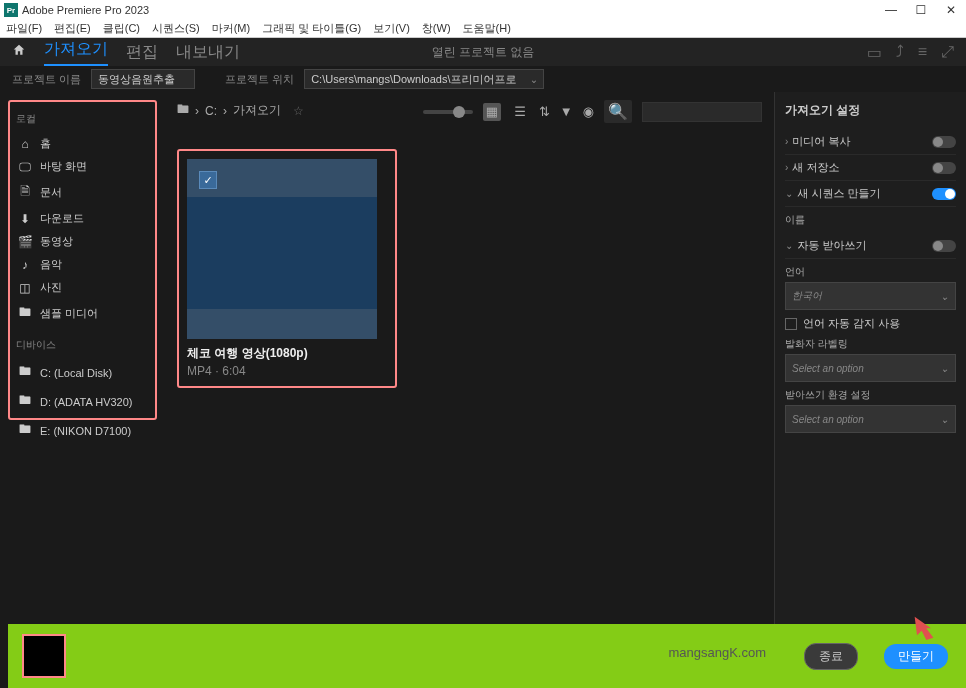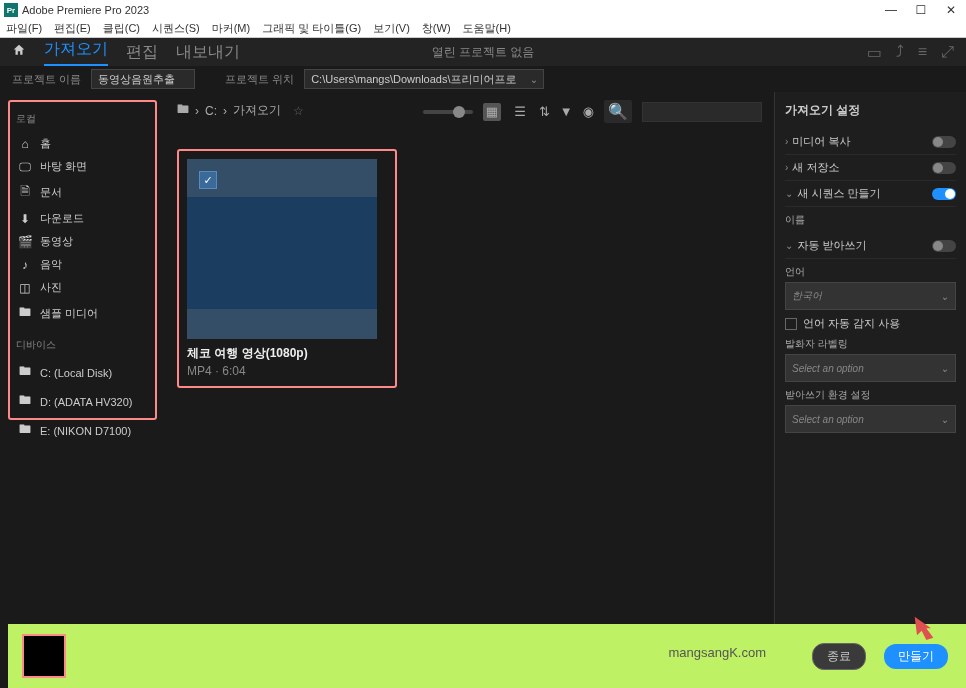--- a/index.html
+++ b/index.html
@@ -61,24 +61,24 @@
 .toggle .knob { width:10px; height:10px; background:#888; border-radius:50%; position:absolute; top:1px; left:1px; }
 .toggle.on { background:#1e90ff; }
 .toggle.on .knob { background:#fff; left:13px; }
 .rp-sub { margin:6px 0; }
 .rp-sublbl { font-size:10px; color:#aaa; margin-bottom:3px; }
 .rp-input { width:100%; background:#2a2a2a; border:1px solid #444; color:#ccc; font-size:11px; padding:3px 6px; height:22px; }
 .rp-select { width:100%; background:#333; border:1px solid #444; color:#888; font-size:10px; padding:3px 6px; height:28px; font-style:italic; position:relative; display:flex; align-items:center; justify-content:space-between; }
 .rp-check { display:flex; align-items:center; gap:6px; margin:2px 0; }
 .rp-check .box { width:12px; height:12px; border:1px solid #666; }
 
-.footer { position:absolute; bottom:0; left:8px; right:0; height:64px; background:#bef264; display:flex; align-items:center; padding:0 14px; }
+.footer { position:absolute; bottom:0; left:8px; right:0; height:64px; background:#84cc16; display:flex; align-items:center; padding:0 14px; }
 .foot-thumb { border:2px solid #f88; width:44px; height:44px; background:#000; }
 .watermark { position:absolute; right:200px; bottom:28px; color:#555; font-size:13px; }
-.btns { position:absolute; right:18px; bottom:18px; display:flex; gap:18px; align-items:center; }
+.btns { position:absolute; right:18px; bottom:18px; display:flex; gap:26px; align-items:center; }
 .btn { padding:4px 14px; border-radius:12px; font-size:12px; cursor:pointer; }
 .btn-sec { background:#3a3a3a; border:1px solid #666; color:#ccc; }
 .btn-pri { background:#1e90ff; color:#fff; border:none; }
 .arrow { width:28px; height:28px; position:absolute; right:28px; bottom:48px; }
 .arrow svg { width:100%; height:100%; }
 </style>
 </head>
 <body>
 
 <div class="titlebar">

